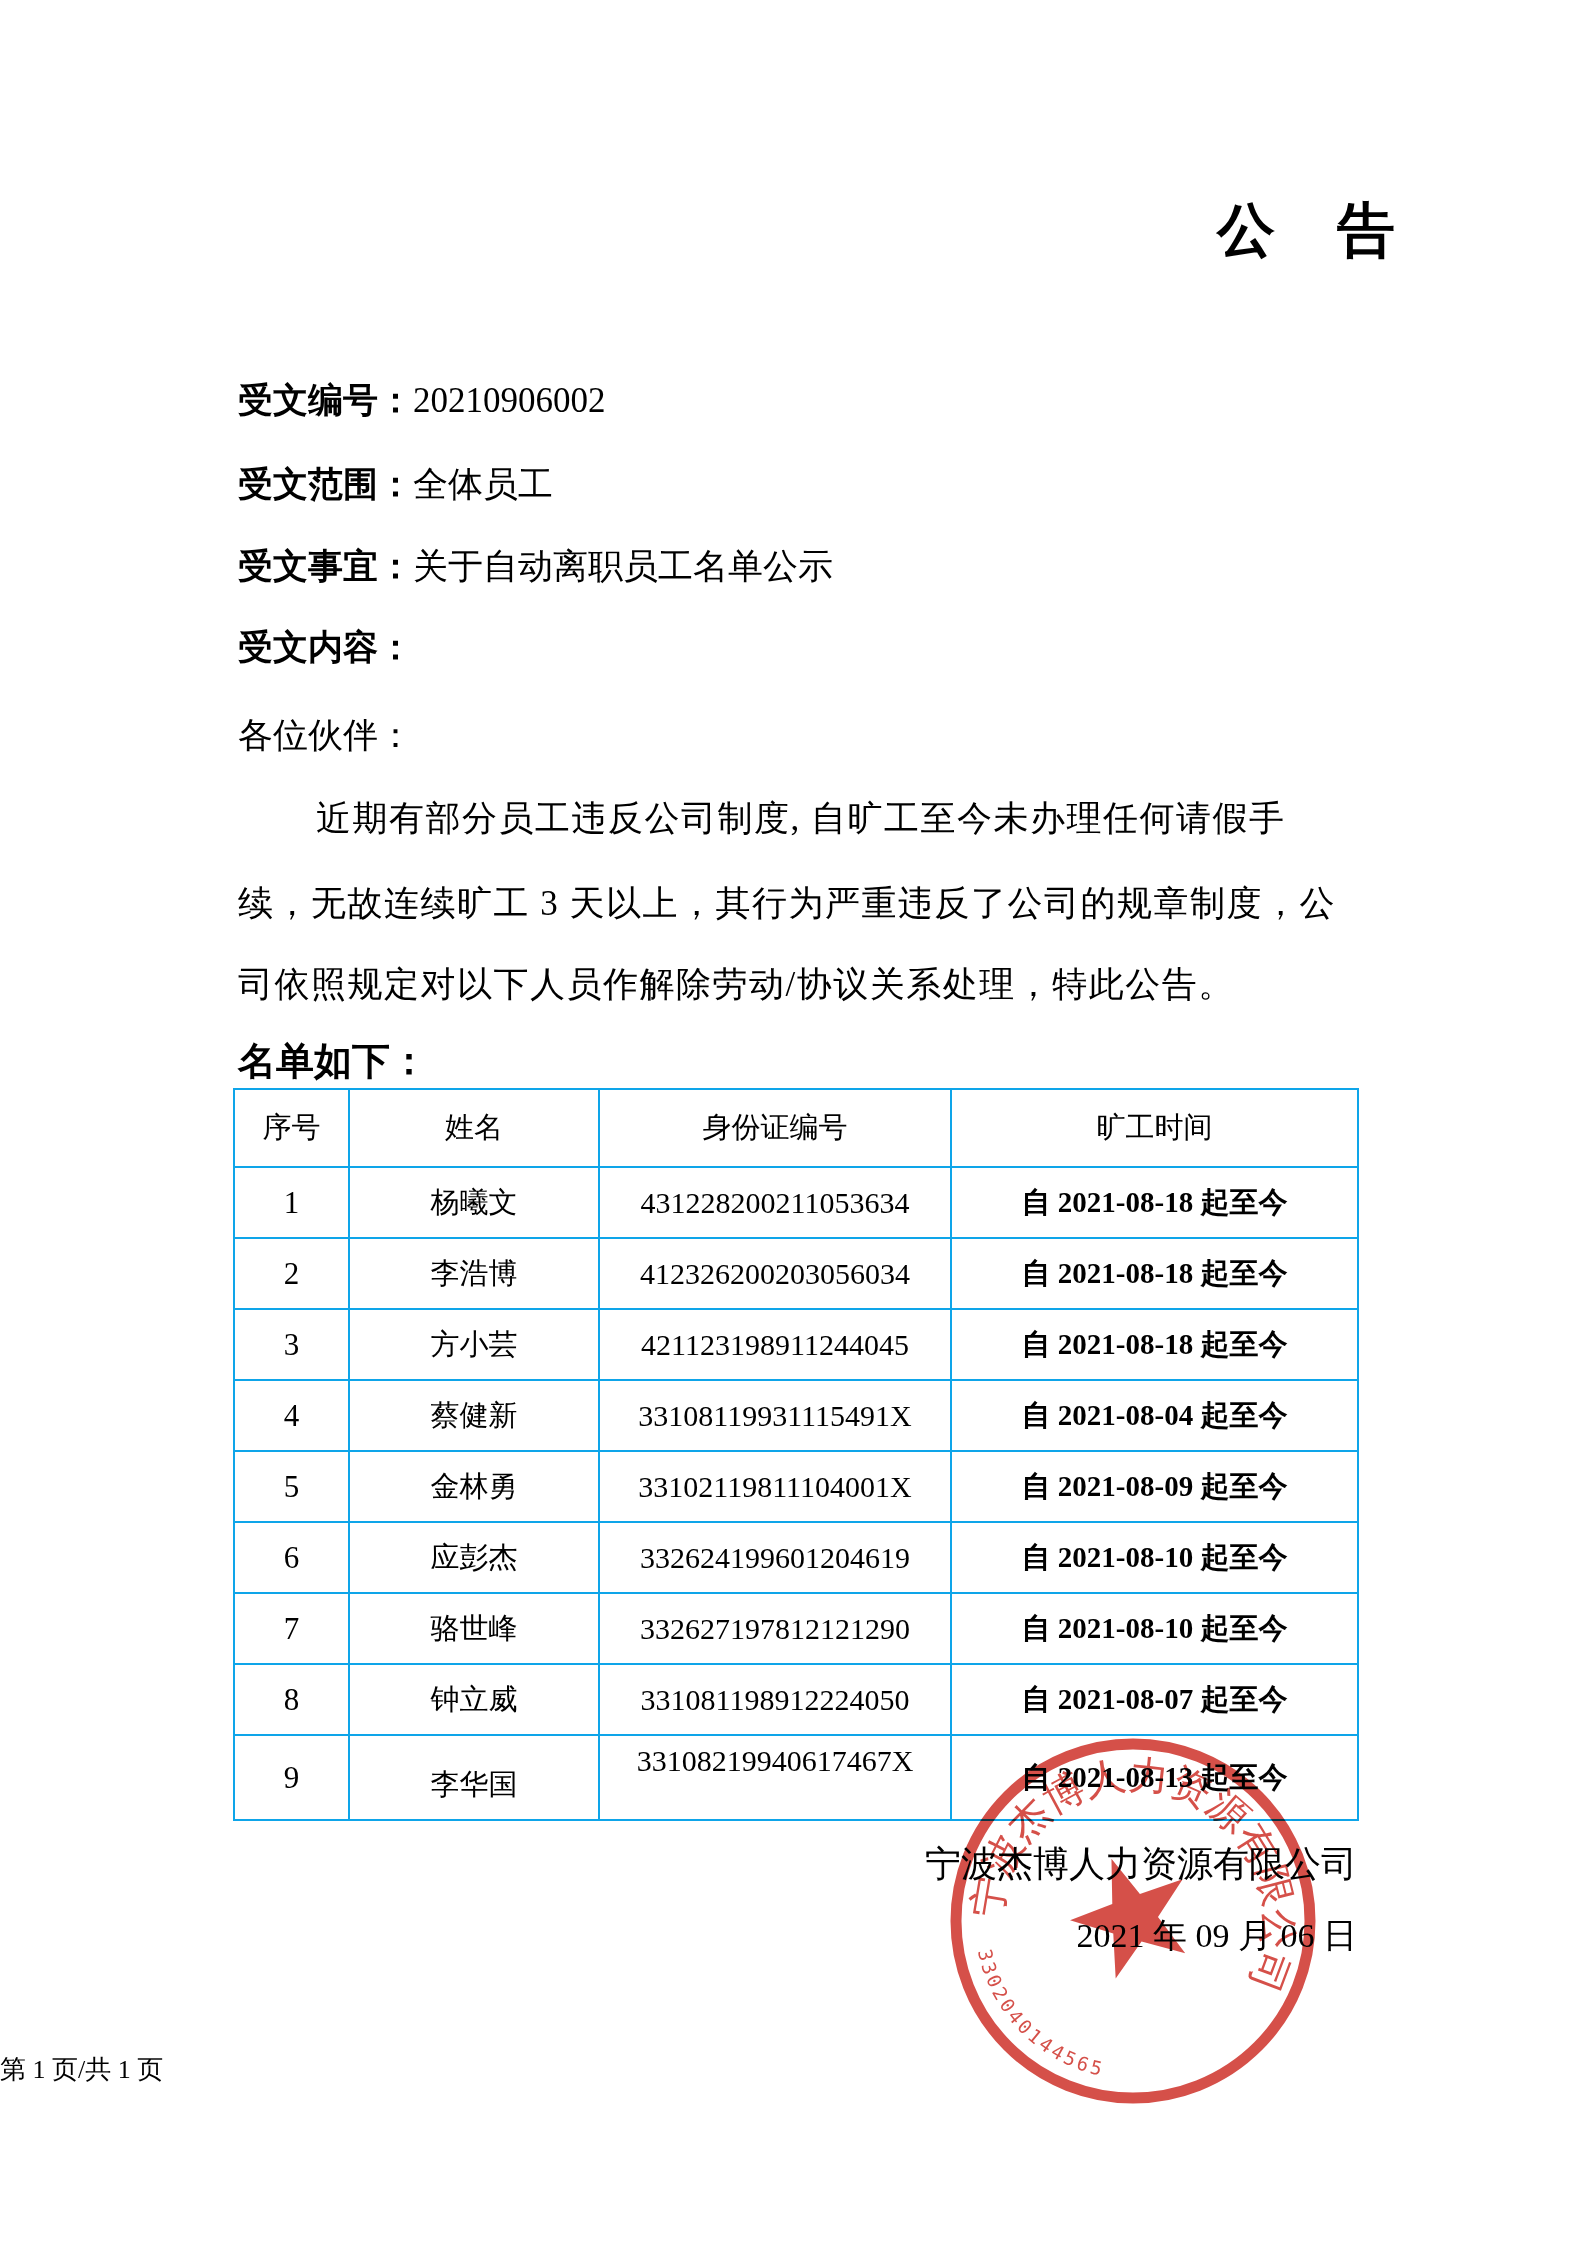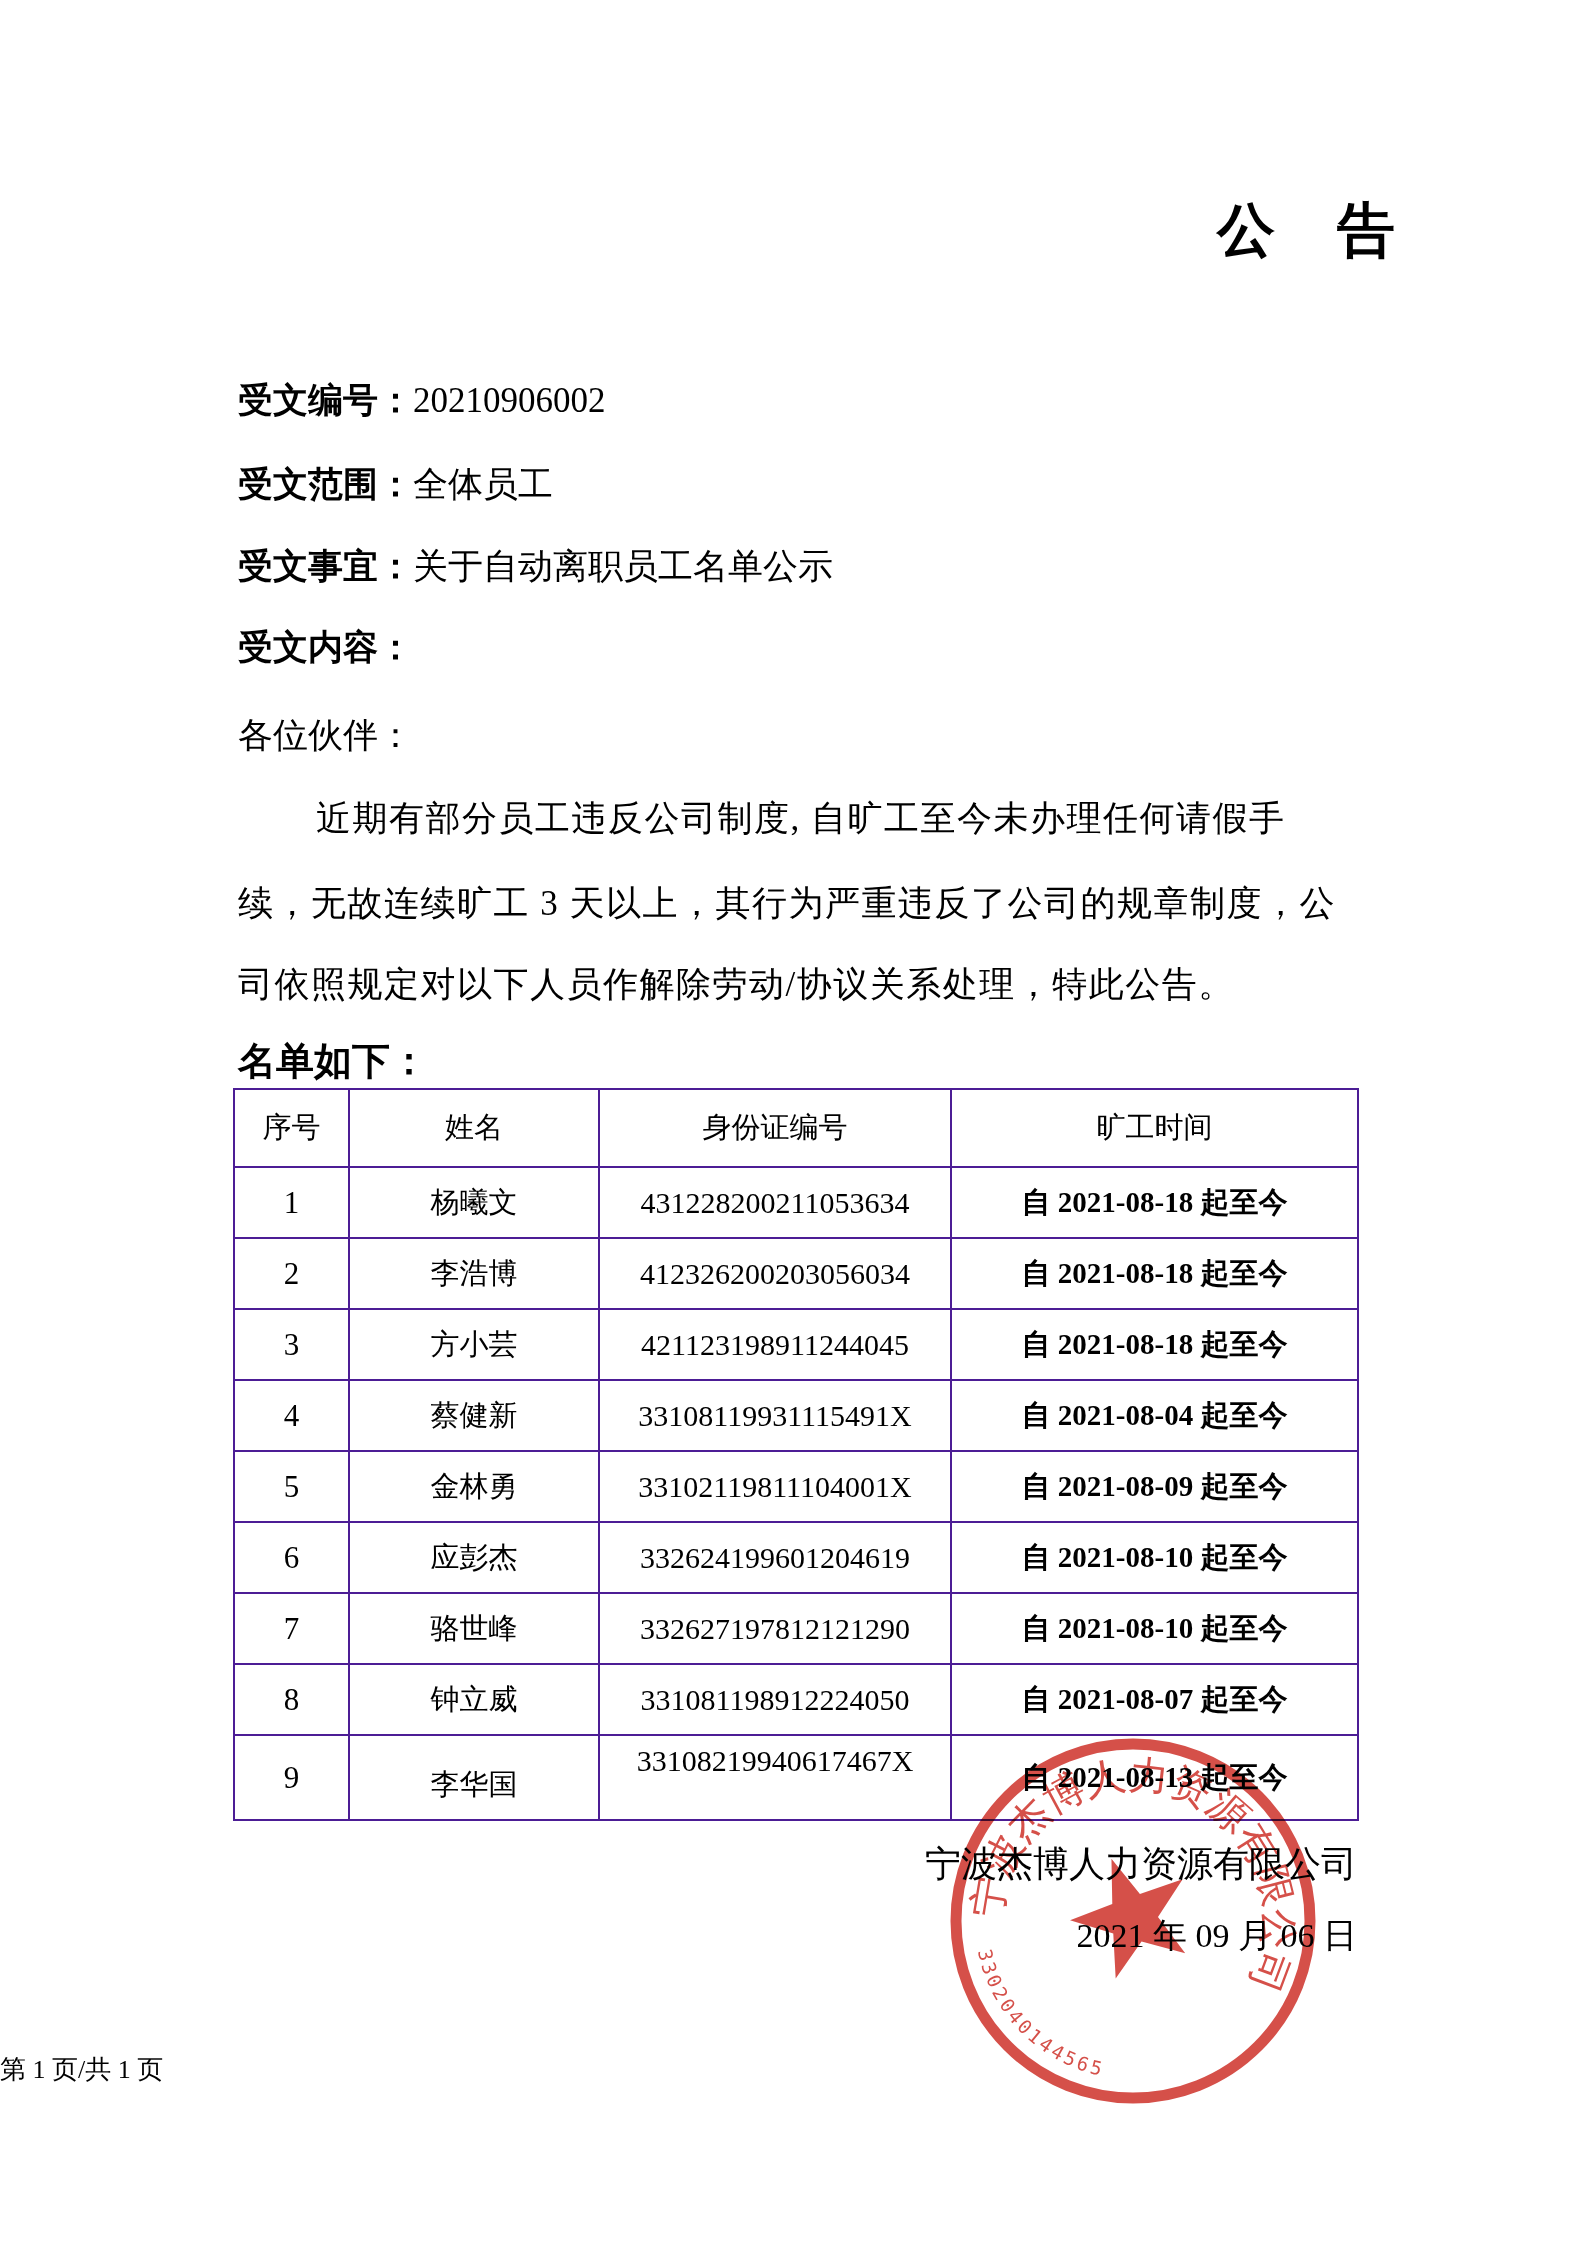--- a/index.html
+++ b/index.html
@@ -27,21 +27,21 @@
   .salutation{left:238px;top:712px;font-size:35px;}
   .para-line{left:238px;width:1120px;font-size:35px;letter-spacing:1.5px;white-space:nowrap;}
   .p1{top:795px;text-indent:78px;} .p2{top:880px;} .p3{top:961px;}
   .list-label{left:238px;top:1036px;font-size:38px;font-weight:700;}
 
   table.roster{
     position:absolute;left:233px;top:1088px;width:1124px;
     border-collapse:collapse;table-layout:fixed;
   }
   table.roster th,table.roster td{
-    border:2px solid #4c1d95;
+    border:2px solid #0ea5e9;
     text-align:center;vertical-align:middle;
     padding:0;overflow:hidden;
   }
   table.roster th{font-size:29px;font-weight:400;height:76px;}
   table.roster td{height:69px;}
   td.c-seq{font-size:31px;}
   td.c-name{font-size:29px;margin-left:42px;}
   td.c-id{font-size:30px;}
   td.c-date{font-size:29px;font-weight:700;}
   tr.last .c-id{vertical-align:top;padding-top:8px;}

